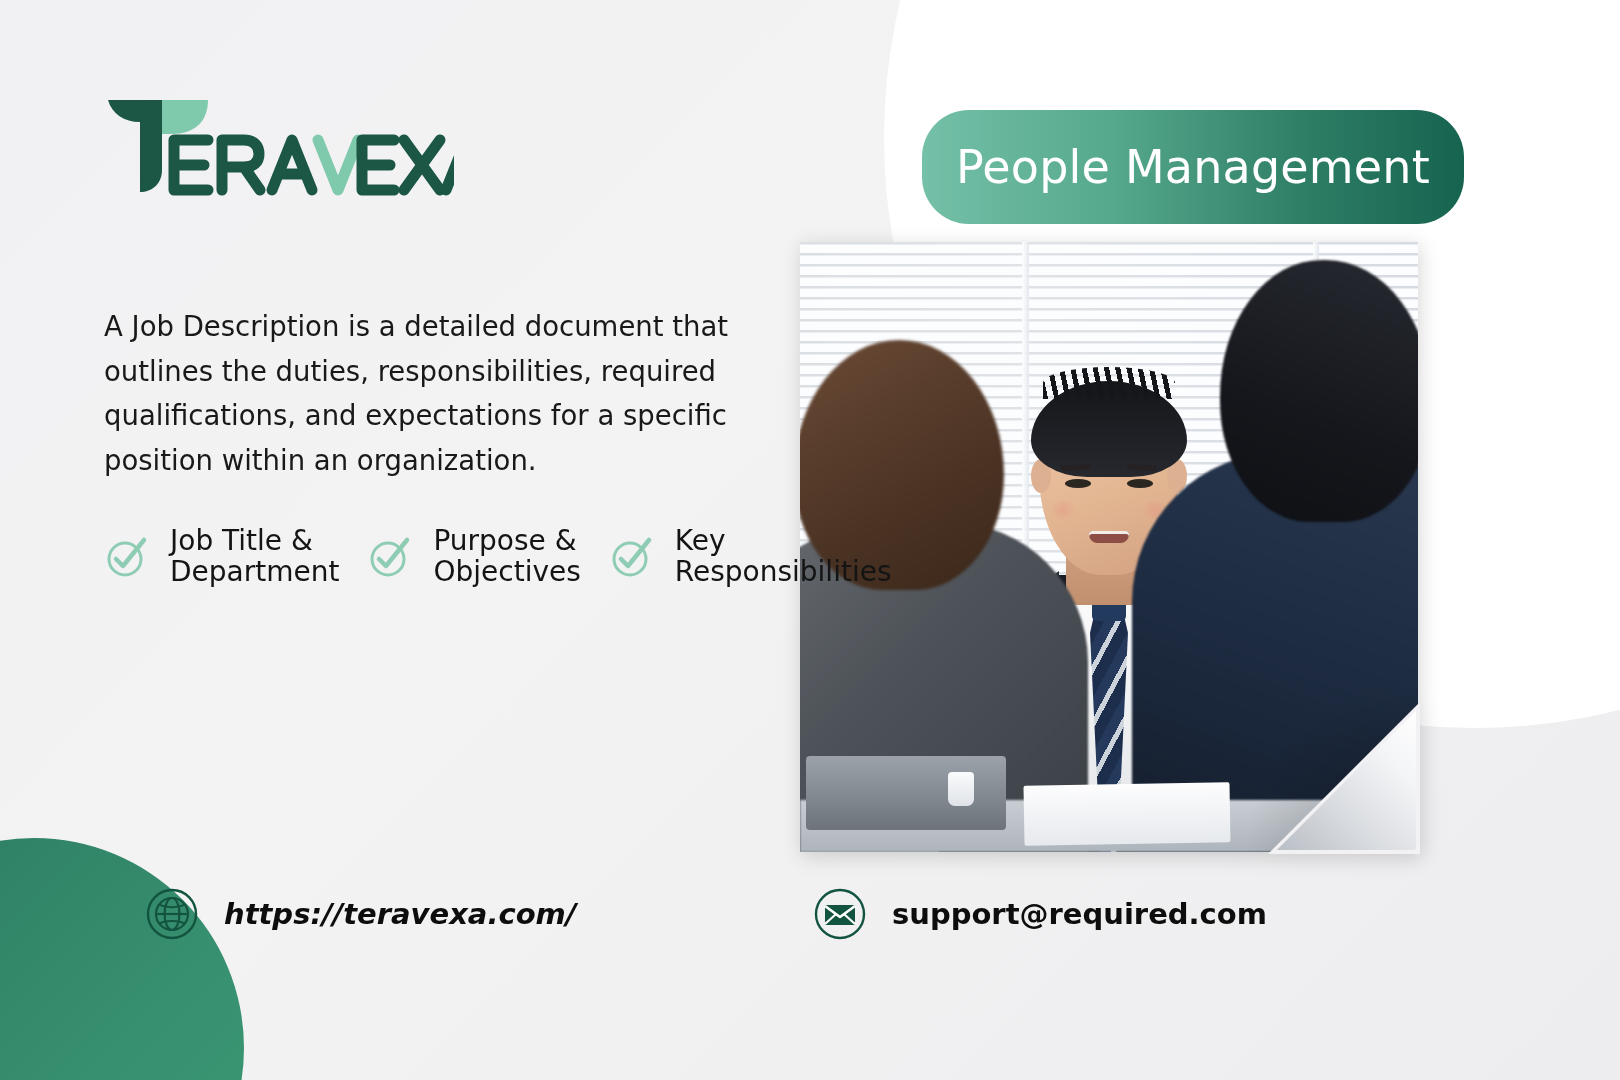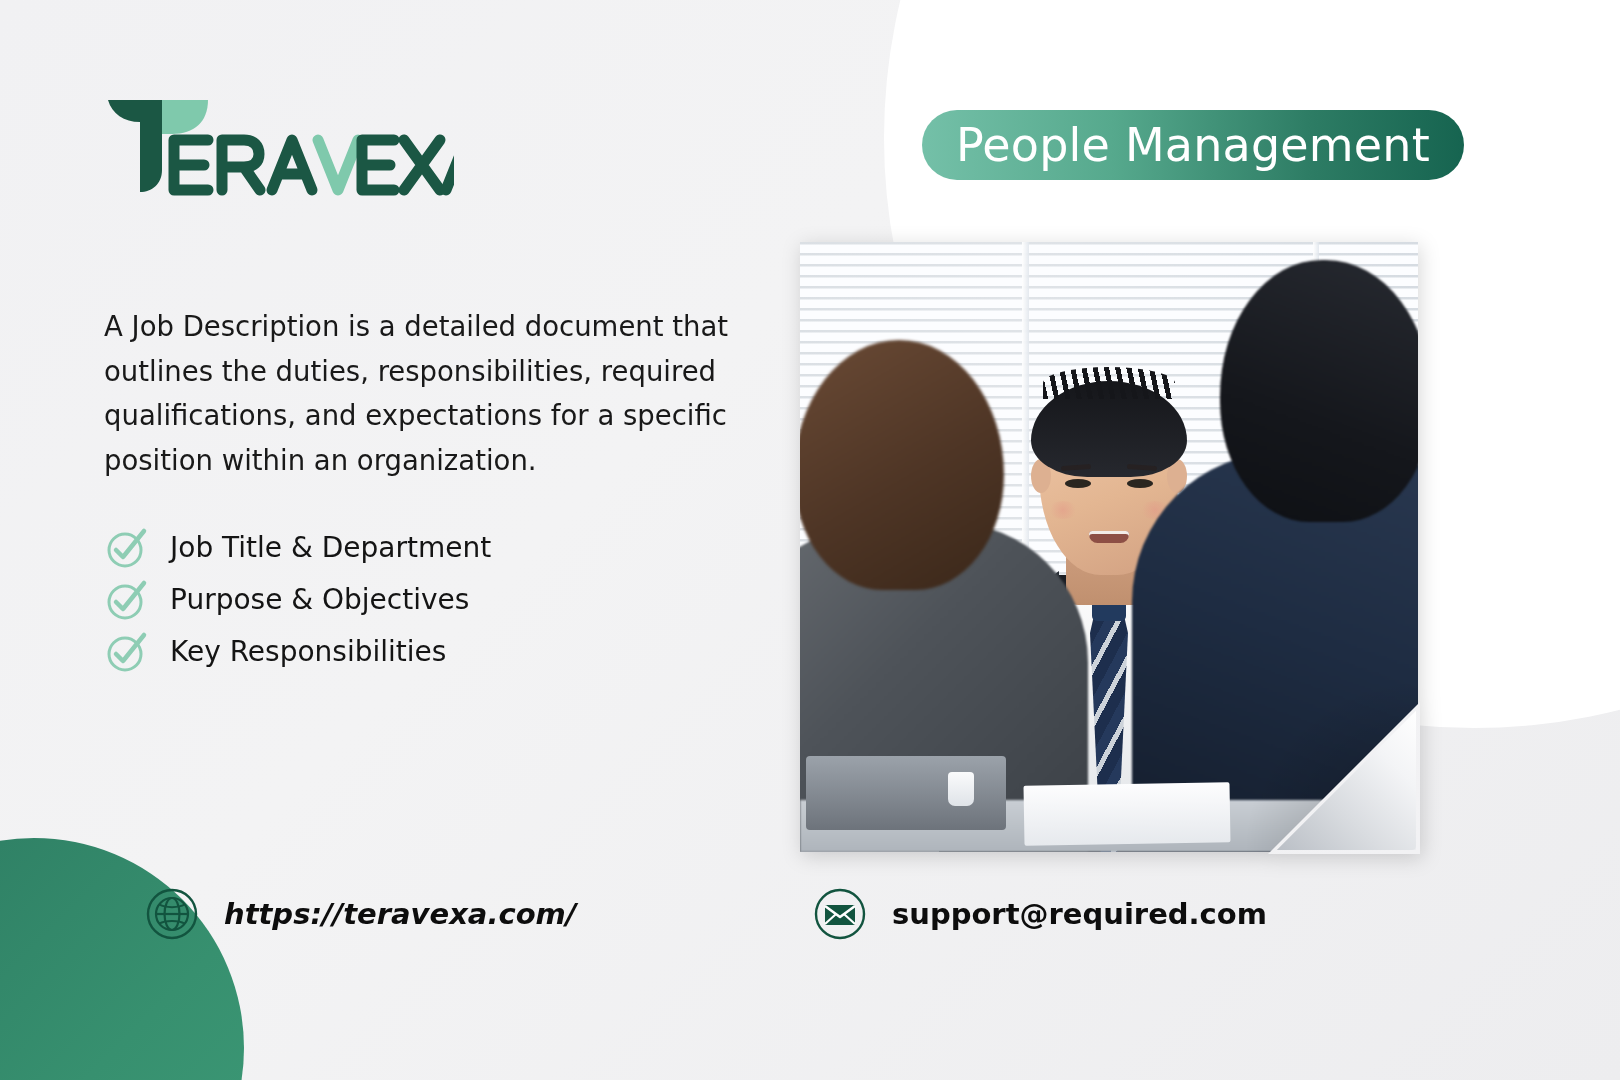--- a/index.html
+++ b/index.html
@@ -42,21 +42,21 @@
     position:absolute; left:104px; top:92px;
     z-index: 6;
     display:flex; align-items:flex-end;
   }
   .logo svg { display:block; }
 
   
   .badge {
     position:absolute;
     left: 922px; top: 110px;
-    width: 542px; height: 70px;
+    width: 542px; height: 114px;
     border-radius: 47px;
     background: linear-gradient(90deg, #74c0a8 0%, #56a98d 35%, #2d7c64 72%, #166450 100%);
     display:flex; align-items:center; justify-content:center;
     z-index: 6;
   }
   .badge-label {
     color:#ffffff;
     font-size: 46px;
     font-weight: 400;
     letter-spacing: .2px;
@@ -84,22 +84,22 @@
     line-height: 1.62;
     color: #191919;
     max-width: 645px;
     font-family:"DejaVu Sans", sans-serif;
   }
 
   
   .checklist {
     margin-top: 44px;
     list-style:none;
-    display:flex; flex-direction:column;
-    gap: 8px;
+    display:flex; flex-direction:row;
+    gap: 28px;
   }
   .check-item {
     display:flex; align-items:center; gap:22px;
   }
   .check-icon { width:44px; height:44px; flex:0 0 44px; display:block; }
   .check-label {
     font-size: 28px;
     color:#141414;
     font-family:"DejaVu Sans", sans-serif;
     line-height:1.1;

